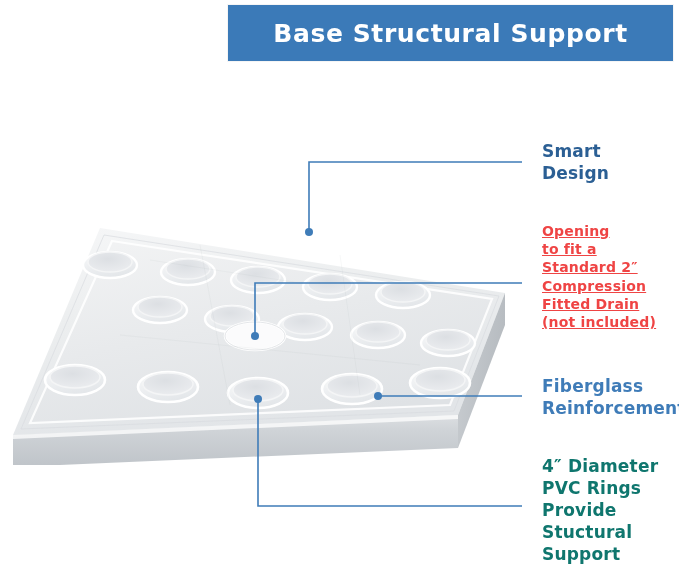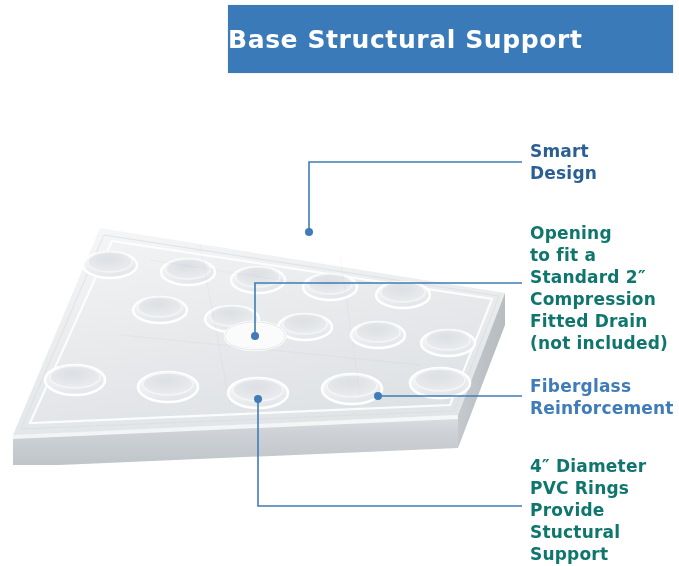--- a/index.html
+++ b/index.html
@@ -9,23 +9,23 @@
     font-family:"Liberation Sans", sans-serif;
     overflow:hidden;
     position:relative;
   }
   #root{position:absolute;inset:0;}
 
   
   .banner{
     position:absolute;
     left:228px;top:5px;
-    width:445px;height:68px;
+    width:445px;height:56px;
     background:#3b7ab8;
-    display:flex;align-items:center;
+    display:flex;align-items:center;justify-content:center;
     box-shadow:0 0 0 1px rgba(0,0,0,0.04);
   }
   .banner-title{
     color:#ffffff;
     font-size:25px;
     font-weight:bold;
     letter-spacing:0.6px;
     white-space:nowrap;
     font-family:"DejaVu Sans", sans-serif;
   }
@@ -44,23 +44,24 @@
     pointer-events:none;
   }
 
   
   .callout{
     position:absolute;
     font-weight:bold;
     line-height:1.30;
     font-family:"DejaVu Sans", sans-serif;
     white-space:pre-line;
+    margin-left:12px;
   }
   .callout.c1{left:530px;top:140px;font-size:17px;color:#2b5f94;letter-spacing:0.2px;}
-  .callout.c2{left:530px;top:222px;font-size:17px;color:#0f766e;letter-spacing:0.2px;}
+  .callout.c2{left:530px;top:222px;font-size:14px;color:#ef4444;letter-spacing:0.2px;text-decoration:underline;}
   .callout.c3{left:530px;top:375px;font-size:17px;color:#3f7cb8;letter-spacing:0.2px;}
   .callout.c4{left:530px;top:455px;font-size:17px;color:#0f766e;letter-spacing:0.2px;}
 </style>
 </head>
 <body>
 
 <div id="root">
 
   <div class="banner">
     <div class="banner-title">Base Structural Support</div>

